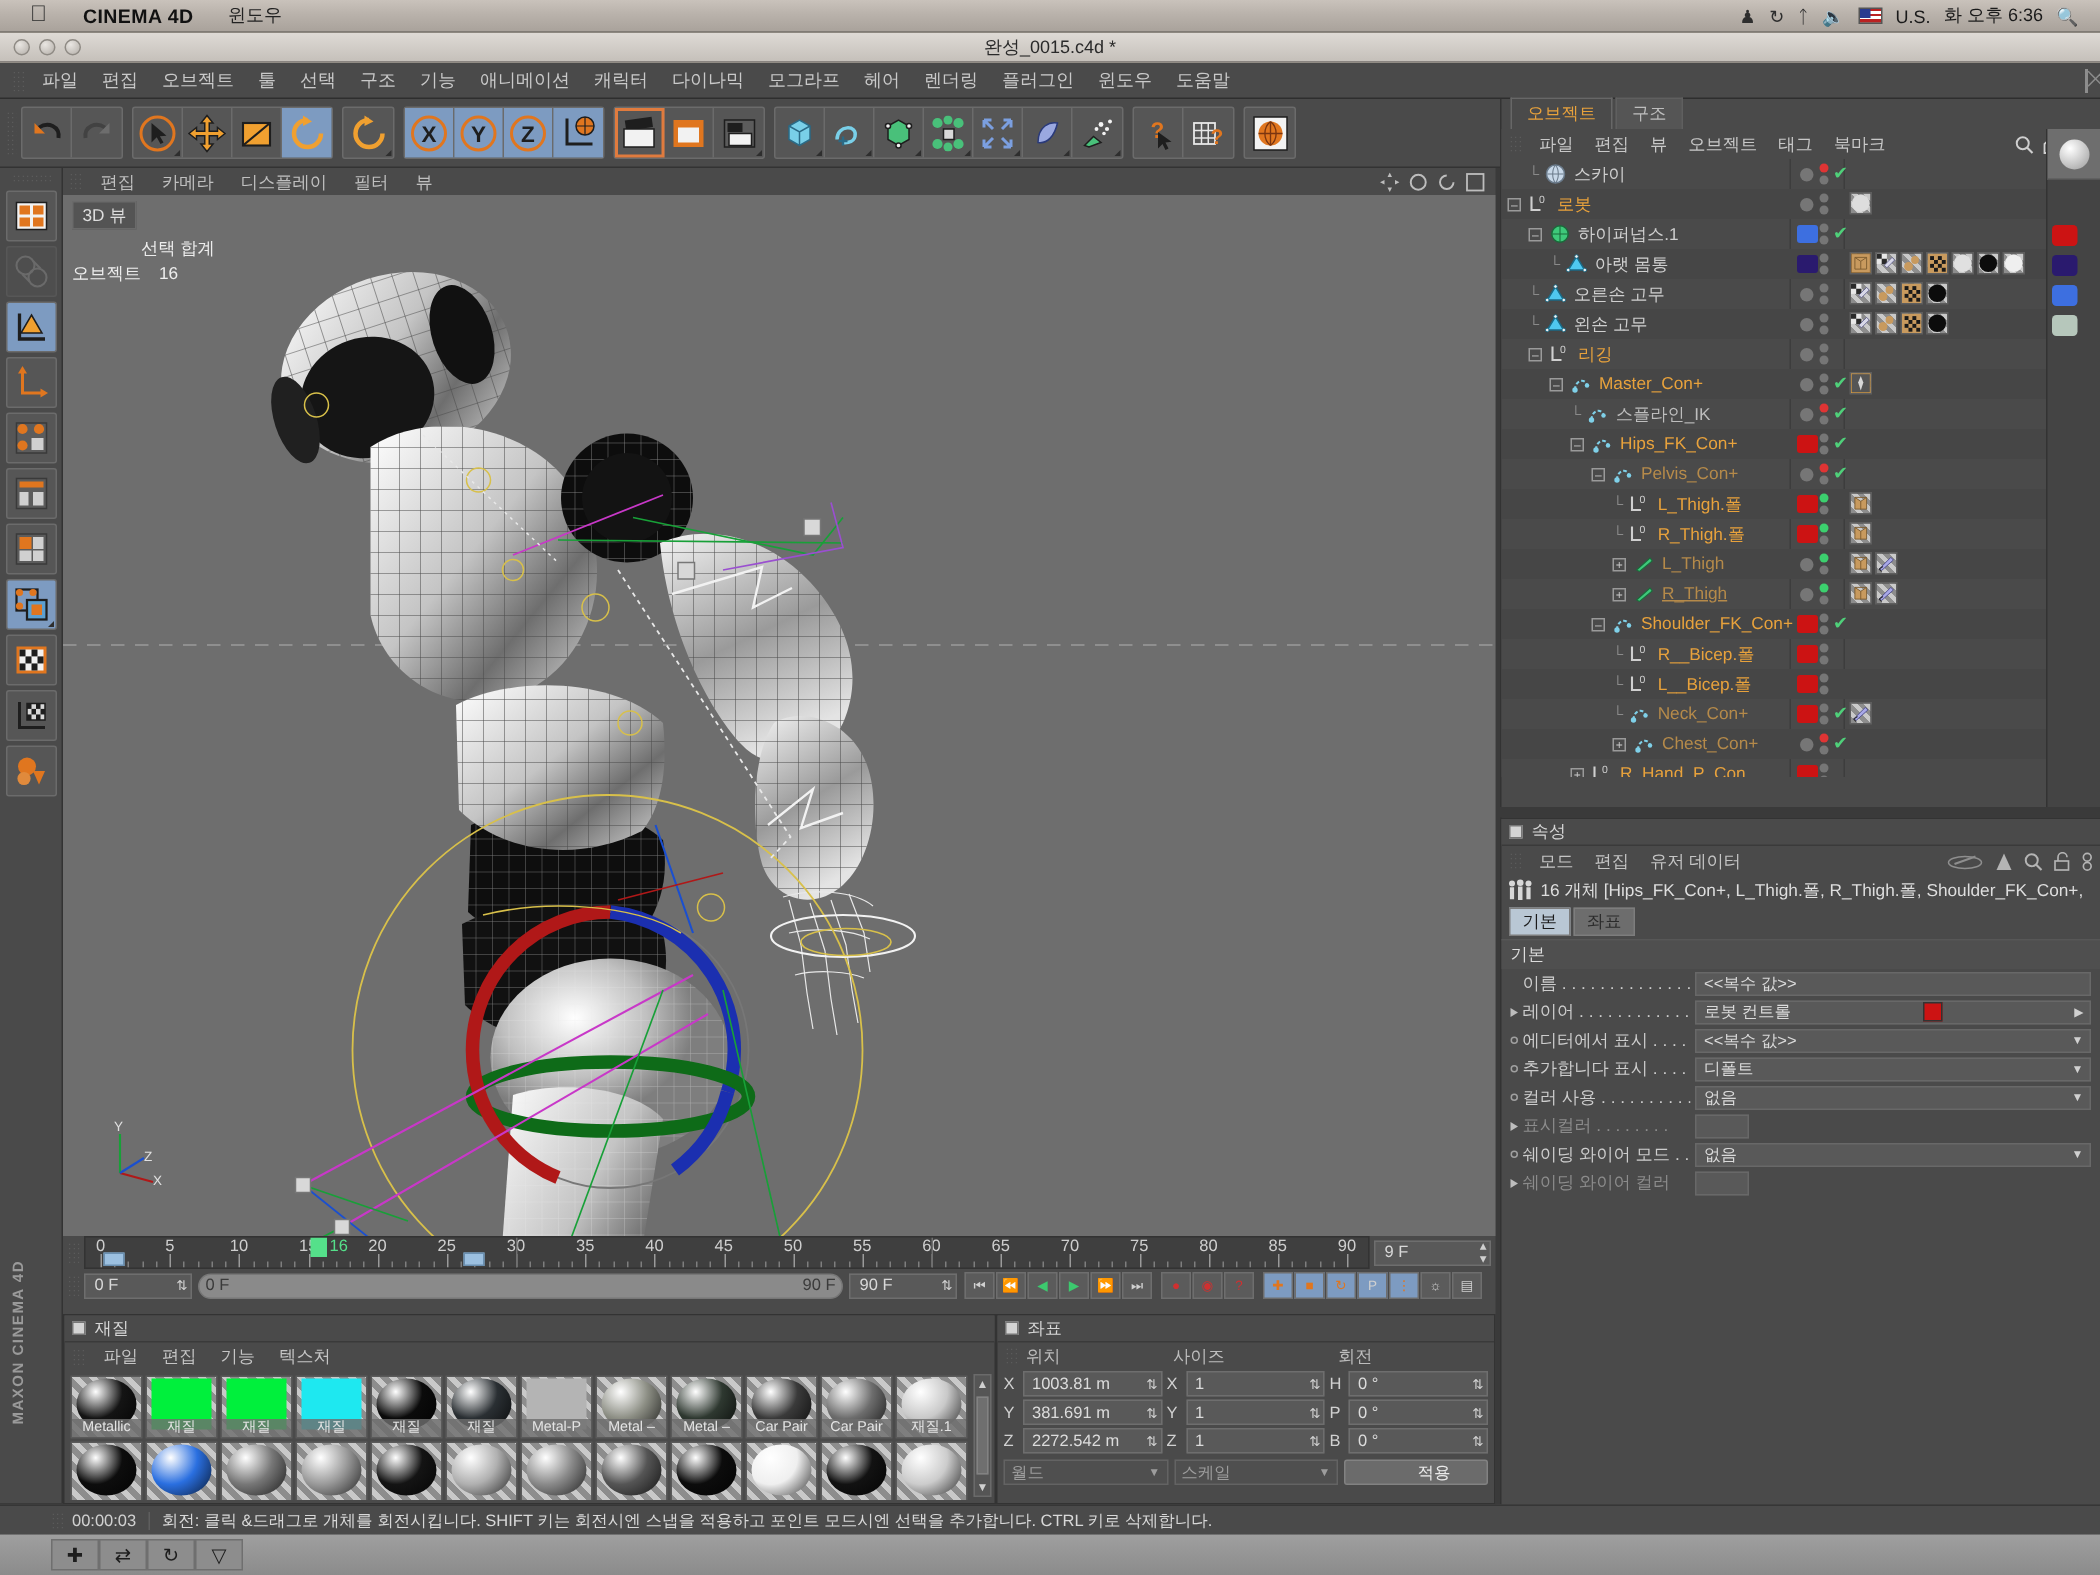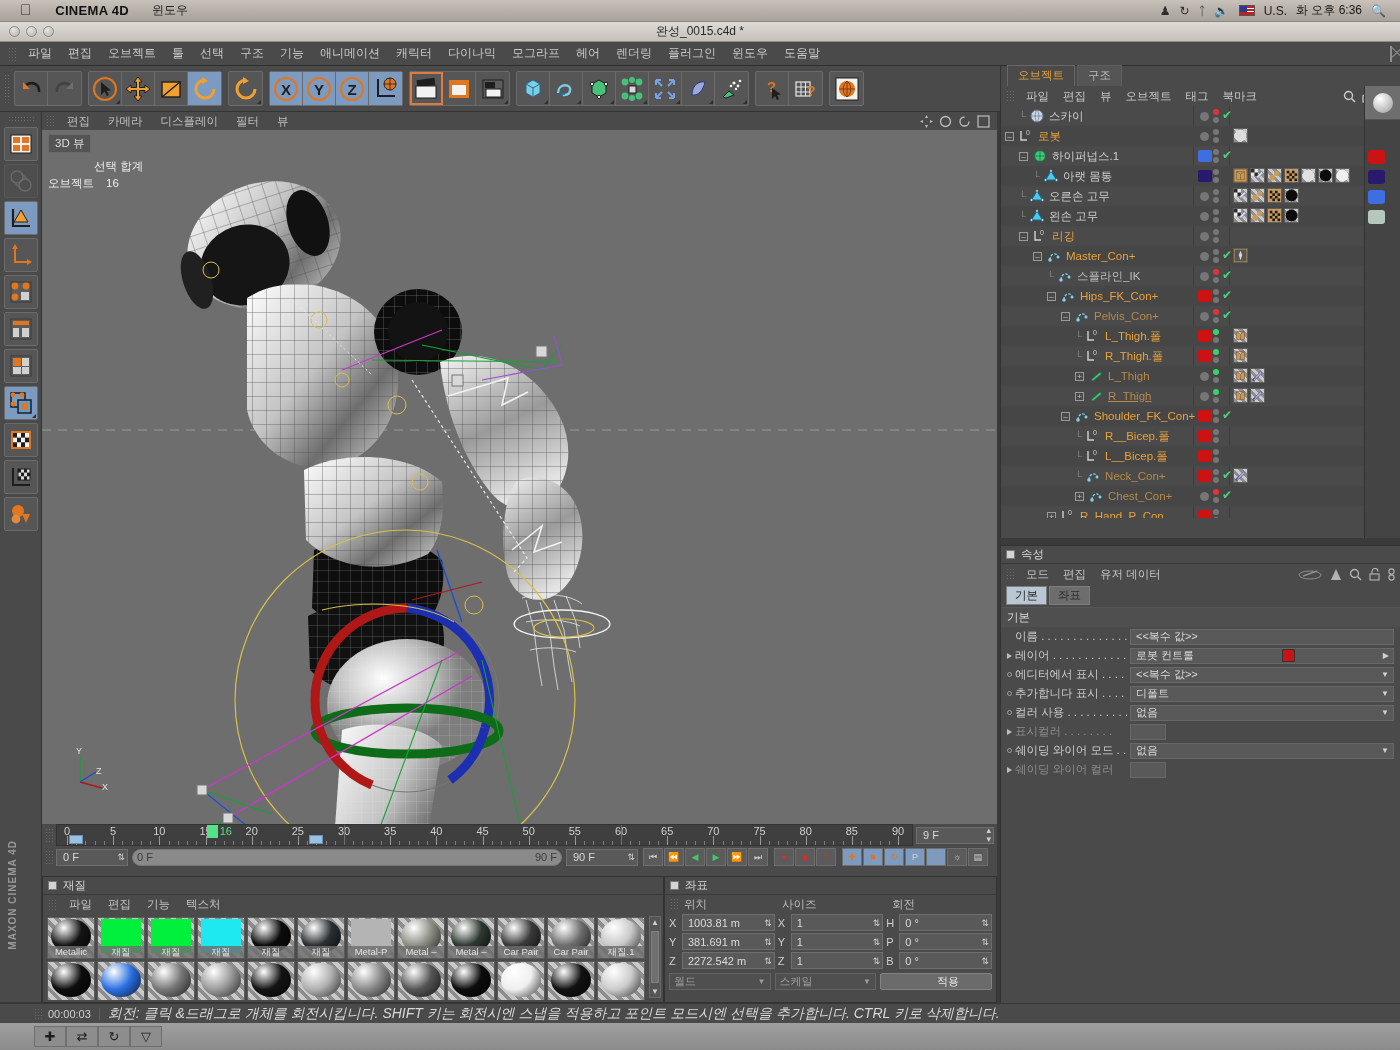--- a/index.html
+++ b/index.html
@@ -169,21 +169,21 @@
   .coordhdr .c{font-size:11.5px;color:#bdbdbd;}
   .crow{display:flex;align-items:center;gap:3px;padding:1px 4px;}
   .ax{width:10px;font-size:11px;color:#d0d0d0;}
   .field{flex:1;height:17px;background:#595959;border:1px solid #6e6e6e;display:flex;align-items:center;
     padding:0 2px 0 5px;font-size:11px;color:#dcdcdc;}
   .field .sp{margin-left:auto;font-size:9px;color:#cfcfcf;}
   .crow2{display:flex;gap:4px;padding:3px 4px 0 4px;}
   .drop{flex:1;height:17px;background:#4f4f4f;border:1px solid #636363;font-size:11px;color:#9d9d9d;
     display:flex;align-items:center;padding:0 4px;}
   .drop .ca{margin-left:auto;font-size:8px;}
-  .applybtn{width:112px;height:17px;background:#6b6b6b;border:1px solid #828282;border-radius:2px;
+  .applybtn{width:96px;height:17px;background:#6b6b6b;border:1px solid #828282;border-radius:2px;
     font-size:11px;color:#eaeaea;display:flex;align-items:center;justify-content:center;padding-left:24px;}
 
   
   .objman{position:absolute;left:1000px;top:66px;width:400px;height:472px;background:#4a4a4a;border-left:1px solid #333;}
   .om-tabs{display:flex;height:20px;align-items:flex-end;padding-left:6px;gap:2px;}
   .om-tab{padding:2px 10px 3px 10px;font-size:11.5px;background:#555;color:#bdbdbd;border:1px solid #5f5f5f;border-bottom:none;}
   .om-tab.act{background:#4a4a4a;color:#e8a23c;border-color:#676767;}
   .om-menu{height:20px;display:flex;align-items:center;padding-left:5px;background:#4a4a4a;}
   .om-menu .grip2{width:8px;height:12px;
     background-image:radial-gradient(#8a8a8a 0.5px, transparent 0.6px);
@@ -231,21 +231,21 @@
   .pfield.sm{flex:none;width:36px;}
   .swatch{width:13px;height:13px;border:1px solid #333;}
 
   
   .status{position:absolute;left:0;top:1003px;width:1400px;height:20px;background:#4a4a4a;
     display:flex;align-items:center;border-top:1px solid #363636;}
   .status .grip2{width:8px;height:12px;margin:0 6px 0 34px;
     background-image:radial-gradient(#8a8a8a 0.5px, transparent 0.6px);
     background-size:3px 3px;opacity:.5;}
   .status .tm{font-size:11px;color:#d0d0d0;padding-right:8px;border-right:1px solid #5e5e5e;}
-  .status .msg{font-size:14px;color:#d8d8d8;padding-left:8px;white-space:nowrap;overflow:hidden;font-style:italic;}
+  .status .msg{font-size:11px;color:#d8d8d8;padding-left:8px;white-space:nowrap;overflow:hidden;}
 
   .bottombar{position:absolute;left:0;top:1023px;width:1400px;height:27px;
     background:linear-gradient(180deg,#9f9f9f,#8b8b8b);display:flex;align-items:center;padding-left:34px;gap:0;}
   .bb{width:32px;height:21px;background:#8d8d8d;border:1px solid #6f6f6f;display:flex;
     align-items:center;justify-content:center;font-size:13px;color:#1d1d1d;}
 </style>
 </head>
 <body>
 
 <div class="app">
@@ -1671,20 +1671,33 @@
         <svg width="11" height="13" viewBox="0 0 11 13">
             <rect x="1" y="6" width="9" height="6" stroke="#b4b4b4" stroke-width="1.1" fill="none"></rect>
             <path d="M3 6 V3.5 A2.5 2.5 0 0 1 9 3.5" stroke="#b4b4b4" stroke-width="1.1" fill="none"></path>
           </svg>
         <svg width="9" height="13" viewBox="0 0 9 13">
             <circle cx="4.5" cy="3.5" r="2.6" stroke="#b4b4b4" stroke-width="1.1" fill="none"></circle>
             <circle cx="4.5" cy="9.5" r="2.6" stroke="#b4b4b4" stroke-width="1.1" fill="none"></circle>
           </svg>
       </span>
     </div>
+    <div class="sel-line">
+      <svg width="17" height="15" viewBox="0 0 17 15">
+        <g fill="#d8d8d8">
+            <circle cx="3" cy="3" r="2"></circle>
+            <rect x="1.6" y="5.5" width="2.8" height="8"></rect>
+            <circle cx="8.5" cy="2.5" r="2.2"></circle>
+            <rect x="7" y="5" width="3" height="9"></rect>
+            <circle cx="14" cy="3" r="2"></circle>
+            <rect x="12.6" y="5.5" width="2.8" height="8"></rect>
+          </g>
+      </svg>
+      <span>16 개체 [Hips_FK_Con+, L_Thigh.폴, R_Thigh.폴, Shoulder_FK_Con+,</span>
+    </div>
     <div class="attr-tabs">
       <span class="atab act">기본</span>
       <span class="atab">좌표</span>
     </div>
     <div class="sect">기본</div>
     <div id="props">
         <div class="prow">
           <span style="width: 5px;"></span>
           <span class="plabel">이름 . . . . . . . . . . . . . .</span>
           <span class="pfield">

